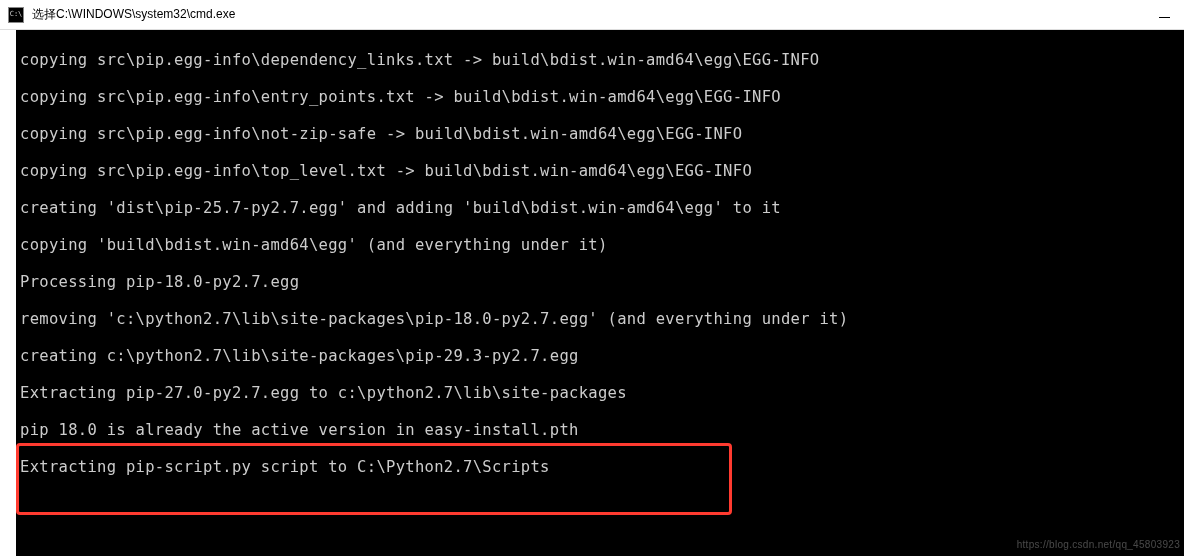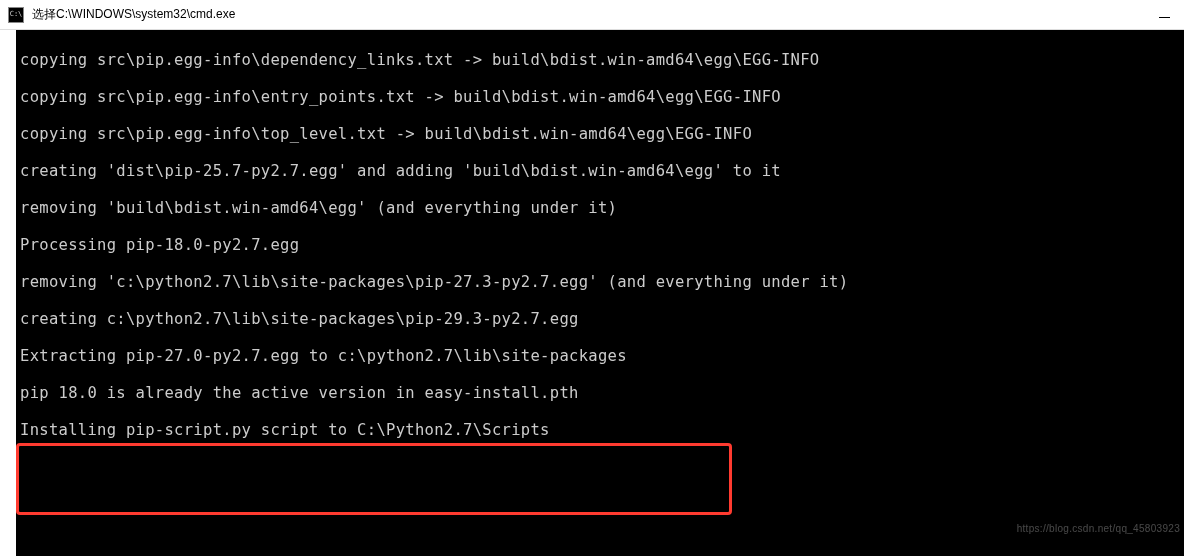--- a/index.html
+++ b/index.html
@@ -84,21 +84,21 @@
       top: 413px;
       width: 716px;
       height: 72px;
       border: 3px solid #ff3b30;
       border-radius: 4px;
       pointer-events: none;
     }
     .watermark {
       position: absolute;
       right: 4px;
-      bottom: 18px;
+      bottom: 2px;
       font-size: 10px;
       color: rgba(255,255,255,0.28);
       font-family: Arial, sans-serif;
     }
   </style>
 </head>
 <body>
 
 <div class="titlebar">
   <div class="titlebar-left">
@@ -106,29 +106,30 @@
     <span class="title-text">选择C:\WINDOWS\system32\cmd.exe</span>
   </div>
   <div class="titlebar-right">
     <div class="min-icon"></div>
   </div>
 </div>
 
 <div class="terminal">
 <div class="terminal-line">copying src\pip.egg-info\dependency_links.txt -&gt; build\bdist.win-amd64\egg\EGG-INFO</div>
 <div class="terminal-line">copying src\pip.egg-info\entry_points.txt -&gt; build\bdist.win-amd64\egg\EGG-INFO</div>
+<div class="terminal-line">copying src\pip.egg-info\not-zip-safe -&gt; build\bdist.win-amd64\egg\EGG-INFO</div>
 <div class="terminal-line">copying src\pip.egg-info\top_level.txt -&gt; build\bdist.win-amd64\egg\EGG-INFO</div>
 <div class="terminal-line">creating 'dist\pip-25.7-py2.7.egg' and adding 'build\bdist.win-amd64\egg' to it</div>
-<div class="terminal-line">removing 'build\bdist.win-amd64\egg' (and everything under it)</div>
+<div class="terminal-line">copying 'build\bdist.win-amd64\egg' (and everything under it)</div>
 <div class="terminal-line">Processing pip-18.0-py2.7.egg</div>
-<div class="terminal-line">removing 'c:\python2.7\lib\site-packages\pip-27.3-py2.7.egg' (and everything under it)</div>
+<div class="terminal-line">removing 'c:\python2.7\lib\site-packages\pip-18.0-py2.7.egg' (and everything under it)</div>
 <div class="terminal-line">creating c:\python2.7\lib\site-packages\pip-29.3-py2.7.egg</div>
 <div class="terminal-line">Extracting pip-27.0-py2.7.egg to c:\python2.7\lib\site-packages</div>
 <div class="terminal-line">pip 18.0 is already the active version in easy-install.pth</div>
-<div class="terminal-line">Installing pip-script.py script to C:\Python2.7\Scripts</div>
+<div class="terminal-line">Extracting pip-script.py script to C:\Python2.7\Scripts</div>
 
 
 
 <div class="terminal-line"></div>
 
 
 
 <div class="terminal-line"></div>
 
 <div class="highlight-box"></div>

